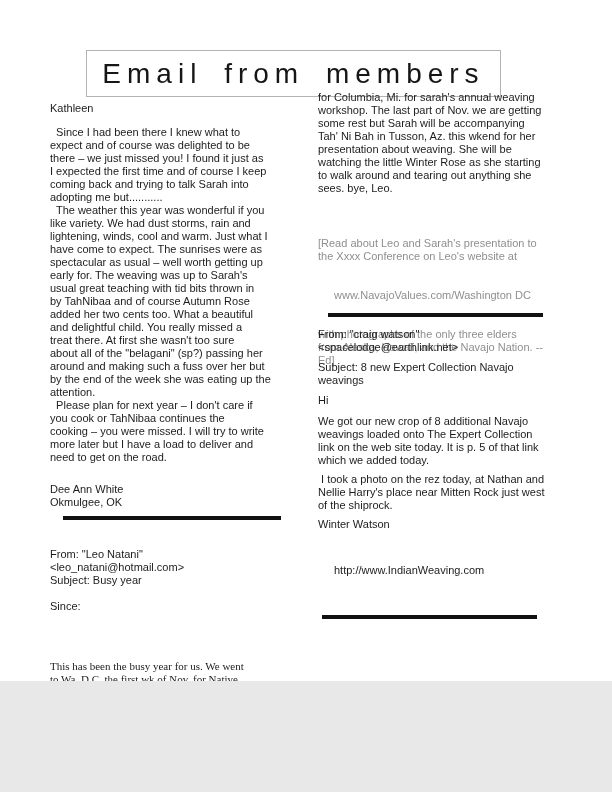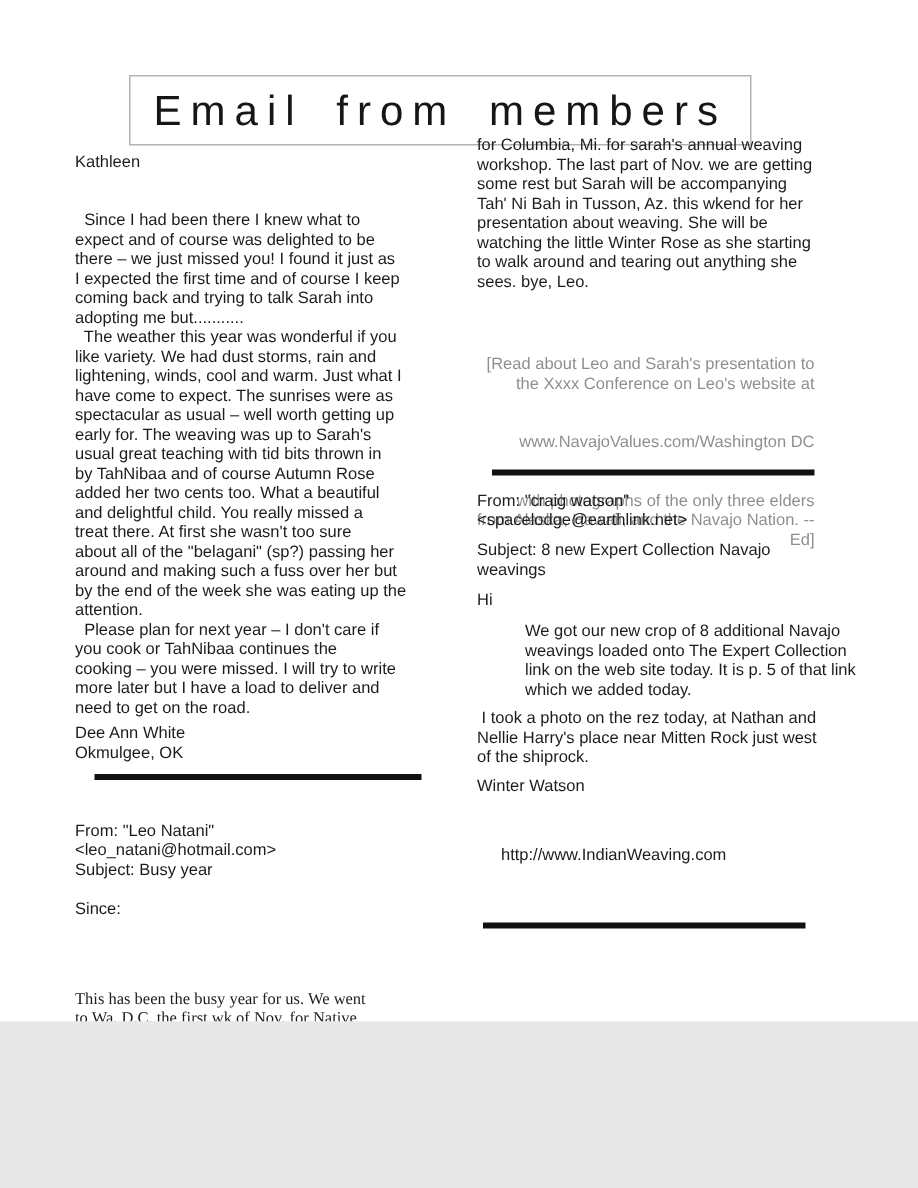--- a/index.html
+++ b/index.html
@@ -22,41 +22,41 @@
   .title-text {
     font-size:28px; font-weight:400; color:#161616;
     letter-spacing:6px; word-spacing:8px; white-space:pre;
   }
   .txt {
     position:absolute;
     font-size:11px; line-height:13px;
     white-space:pre;
     color:#1c1c1c;
   }
-  .txt div { white-space:pre;text-align:right; }
+  .txt div { white-space:pre; }
   .muted, .muted div { color:#8f8f8f; }
   .bold { font-weight:normal;margin-left:16px; }
   .rule {
     position:absolute; height:4px; background:#111111;
   }
   .lcol { left:50px;margin-top:12px; }
   .rcol { left:318px; }
 </style>
 </head>
 <body>
 
 <div class="page">
 
   <div class="title-box">
     <span class="title-text">Email from members</span>
   </div>
 
   <div class="txt lcol" style="top:90px;">Kathleen</div>
 
-  <div class="txt lcol" style="top:129px;">  Since I had been there I knew what to
+  <div class="txt lcol" style="top:114px;">  Since I had been there I knew what to
 expect and of course was delighted to be
 there – we just missed you! I found it just as
 I expected the first time and of course I keep
 coming back and trying to talk Sarah into
 adopting me but...........
   The weather this year was wonderful if you
 like variety. We had dust storms, rain and
 lightening, winds, cool and warm. Just what I
 have come to expect. The sunrises were as
 spectacular as usual – well worth getting up
@@ -118,21 +118,21 @@
   <div class="rule" style="left:328px; top:313px; width:215px;"></div>
 
   <div class="txt rcol" style="top:328px;">From: "craig watson"
 &lt;spacelodge@earthlink.net&gt;</div>
 
   <div class="txt rcol" style="top:361px;">Subject: 8 new Expert Collection Navajo
 weavings</div>
 
   <div class="txt rcol" style="top:394px;">Hi</div>
 
-  <div class="txt rcol" style="top:415px;margin-left:32px;">We got our new crop of 8 additional Navajo
+  <div class="txt rcol" style="top:415px;">We got our new crop of 8 additional Navajo
 weavings loaded onto The Expert Collection
 link on the web site today. It is p. 5 of that link
 which we added today.</div>
 
   <div class="txt rcol" style="top:473px;"> I took a photo on the rez today, at Nathan and
 Nellie Harry's place near Mitten Rock just west
 of the shiprock.</div>
 
   <div class="txt rcol" style="top:518px;">Winter Watson</div>
 

